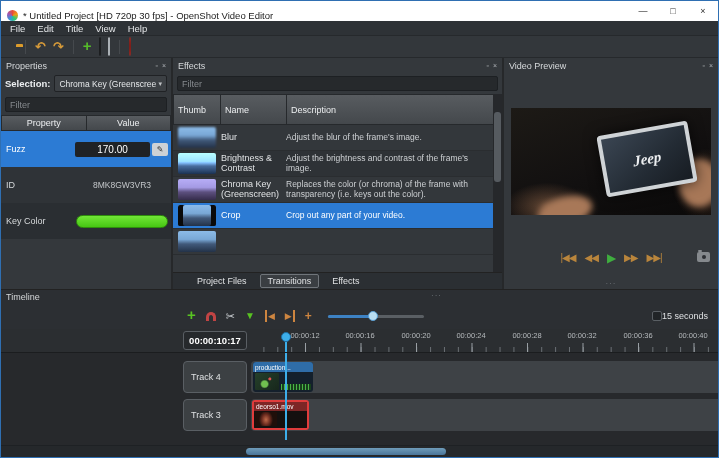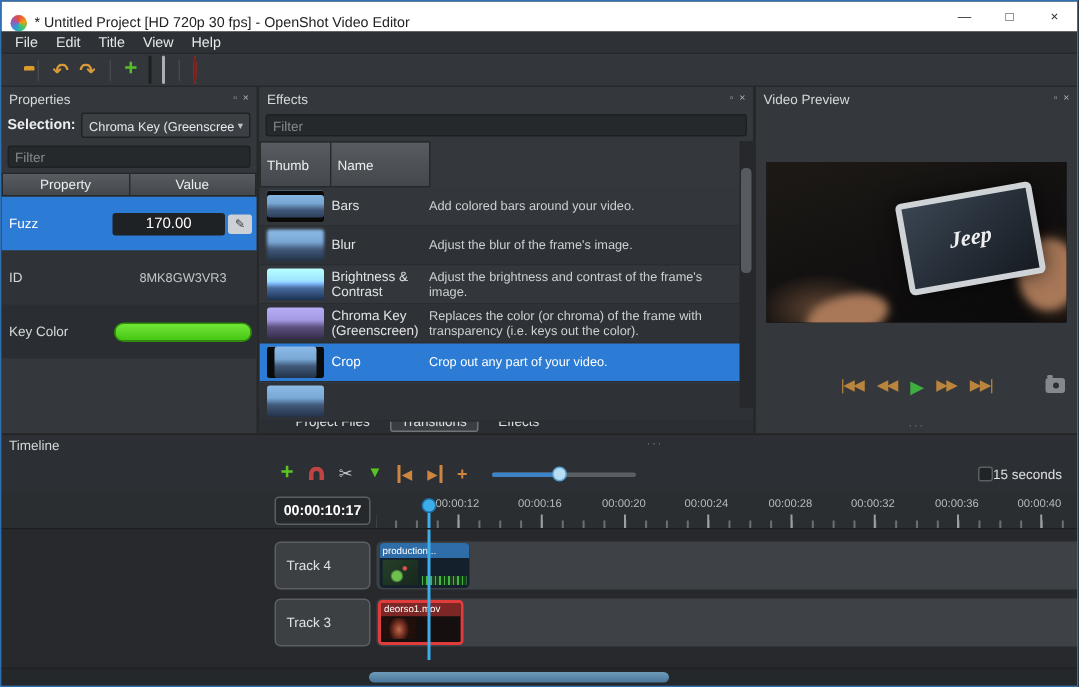--- a/index.html
+++ b/index.html
@@ -289,27 +289,23 @@
         <span>Effects</span>
         <span class="spacer"></span>
         <span class="dock-ic">▫</span>
         <span class="dock-ic">×</span>
       </div>
       <input class="filter" placeholder="Filter" style="">
       <div class="etable">
         <div class="ehead">
           <div class="eth c-thumb">Thumb</div>
           <div class="eth c-name">Name</div>
+          <div class="eth c-desc">Description</div>
         </div>
         <div class="erows">
-          <div class="erow">
-            <div class="ethumb t-bars"></div>
-            <div class="ename">Bars</div>
-            <div class="edesc">Add colored bars around your video.</div>
-          </div>
           <div class="erow">
             <div class="ethumb t-blur"></div>
             <div class="ename">Blur</div>
             <div class="edesc">Adjust the blur of the frame's image.</div>
           </div>
           <div class="erow">
             <div class="ethumb t-bc"></div>
             <div class="ename">Brightness &amp; Contrast</div>
             <div class="edesc">Adjust the brightness and contrast of the frame's image.</div>
           </div>

